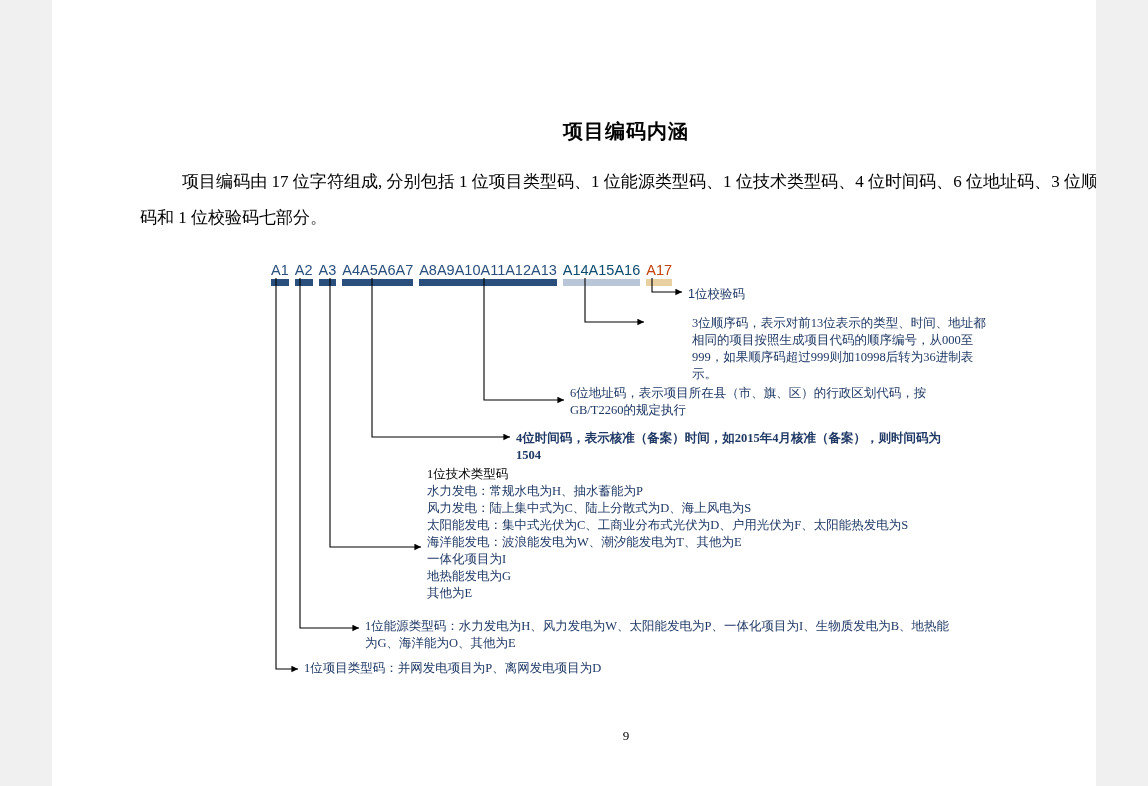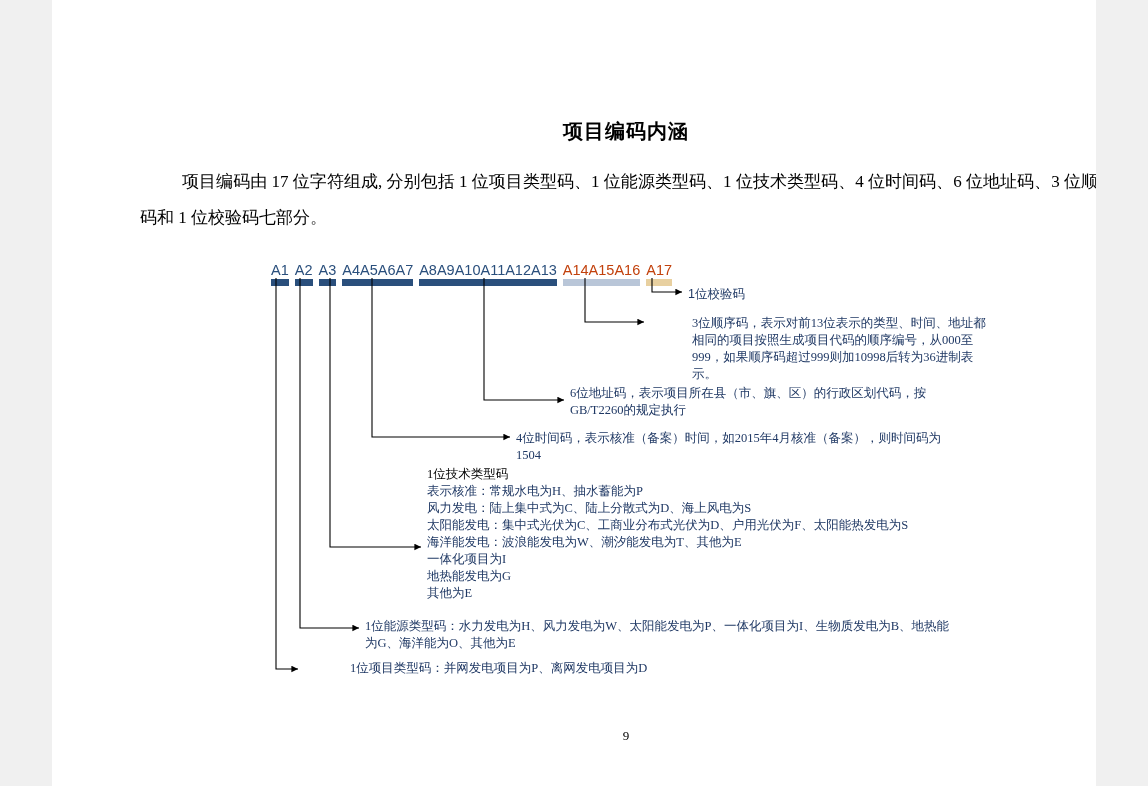--- a/index.html
+++ b/index.html
@@ -48,41 +48,41 @@
     font-size: 14.5px;
     color: #1a1a1a;
     white-space: nowrap;
   }
   .codes span {
     border-bottom: 7px solid #14532d;
     padding-bottom: 1px;
     margin-right: 6px;
   }
   .codes span.seg-blue { color: #2a4f7c; border-bottom-color:#2a4f7c; }
-  .codes span.seg-light { color: #c2410c; border-bottom-color:#b9c6d8; }
+  .codes span.seg-light { color: #0c4a6e; border-bottom-color:#b9c6d8; }
   .codes span.seg-gold  { color: #c2410c; border-bottom-color:#e8d0a0; }
 
   
   .desc {
     position: absolute;
     color: #1f3864;
     font-size: 12.5px;
     line-height: 17px;
     font-family: "Liberation Serif", "DejaVu Serif", serif;
   }
   .desc.sans {
     font-family: "Liberation Sans", sans-serif;
   }
   .d-check   { top: 286px; left: 636px; width: 200px; }
   .d-seq     { top: 315px; left: 597px; width: 300px; margin-left: 43px; }
   .d-addr    { top: 385px; left: 518px; width: 380px; }
-  .d-time    { top: 430px; left: 464px; width: 430px; }
+  .d-time    { top: 430px; left: 464px; width: 430px; font-weight: bold; }
   .d-tech    { top: 466px; left: 375px; width: 560px; }
   .d-energy  { top: 618px; left: 313px; width: 590px; }
-  .d-type    { top: 660px; left: 252px; width: 560px; margin-left: 46px; }
+  .d-type    { top: 660px; left: 252px; width: 560px; }
   .d-tech .t-head { color: #000; }
 
   
   .lines {
     position: absolute;
     top: 0; left: 0;
     width: 1148px; height: 786px;
     pointer-events: none;
   }
   .pagenum {
@@ -133,21 +133,21 @@
   <div class="desc d-check sans"><span>1位校验码</span></div>
 
   <div class="desc d-seq"><span>3位顺序码，表示对前13位表示的类型、时间、地址都相同的项目按照生成项目代码的顺序编号，从000至999，如果顺序码超过999则加10998后转为36进制表示。</span></div>
 
   <div class="desc d-addr"><span>6位地址码，表示项目所在县（市、旗、区）的行政区划代码，按GB/T2260的规定执行</span></div>
 
   <div class="desc d-time"><span>4位时间码，表示核准（备案）时间，如2015年4月核准（备案），则时间码为1504</span></div>
 
   <div class="desc d-tech">
     <div class="t-head">1位技术类型码</div>
-    <div>表示核准：常规水电为H、抽水蓄能为P</div>
+    <div>水力发电：常规水电为H、抽水蓄能为P</div>
     <div>风力发电：陆上集中式为C、陆上分散式为D、海上风电为S</div>
     <div>太阳能发电：集中式光伏为C、工商业分布式光伏为D、户用光伏为F、太阳能热发电为S</div>
     <div>海洋能发电：波浪能发电为W、潮汐能发电为T、其他为E</div>
     <div>一体化项目为I</div>
     <div>地热能发电为G</div>
     <div>其他为E</div>
   </div>
 
   <div class="desc d-energy"><span>1位能源类型码：水力发电为H、风力发电为W、太阳能发电为P、一体化项目为I、生物质发电为B、地热能为G、海洋能为O、其他为E</span></div>
 

